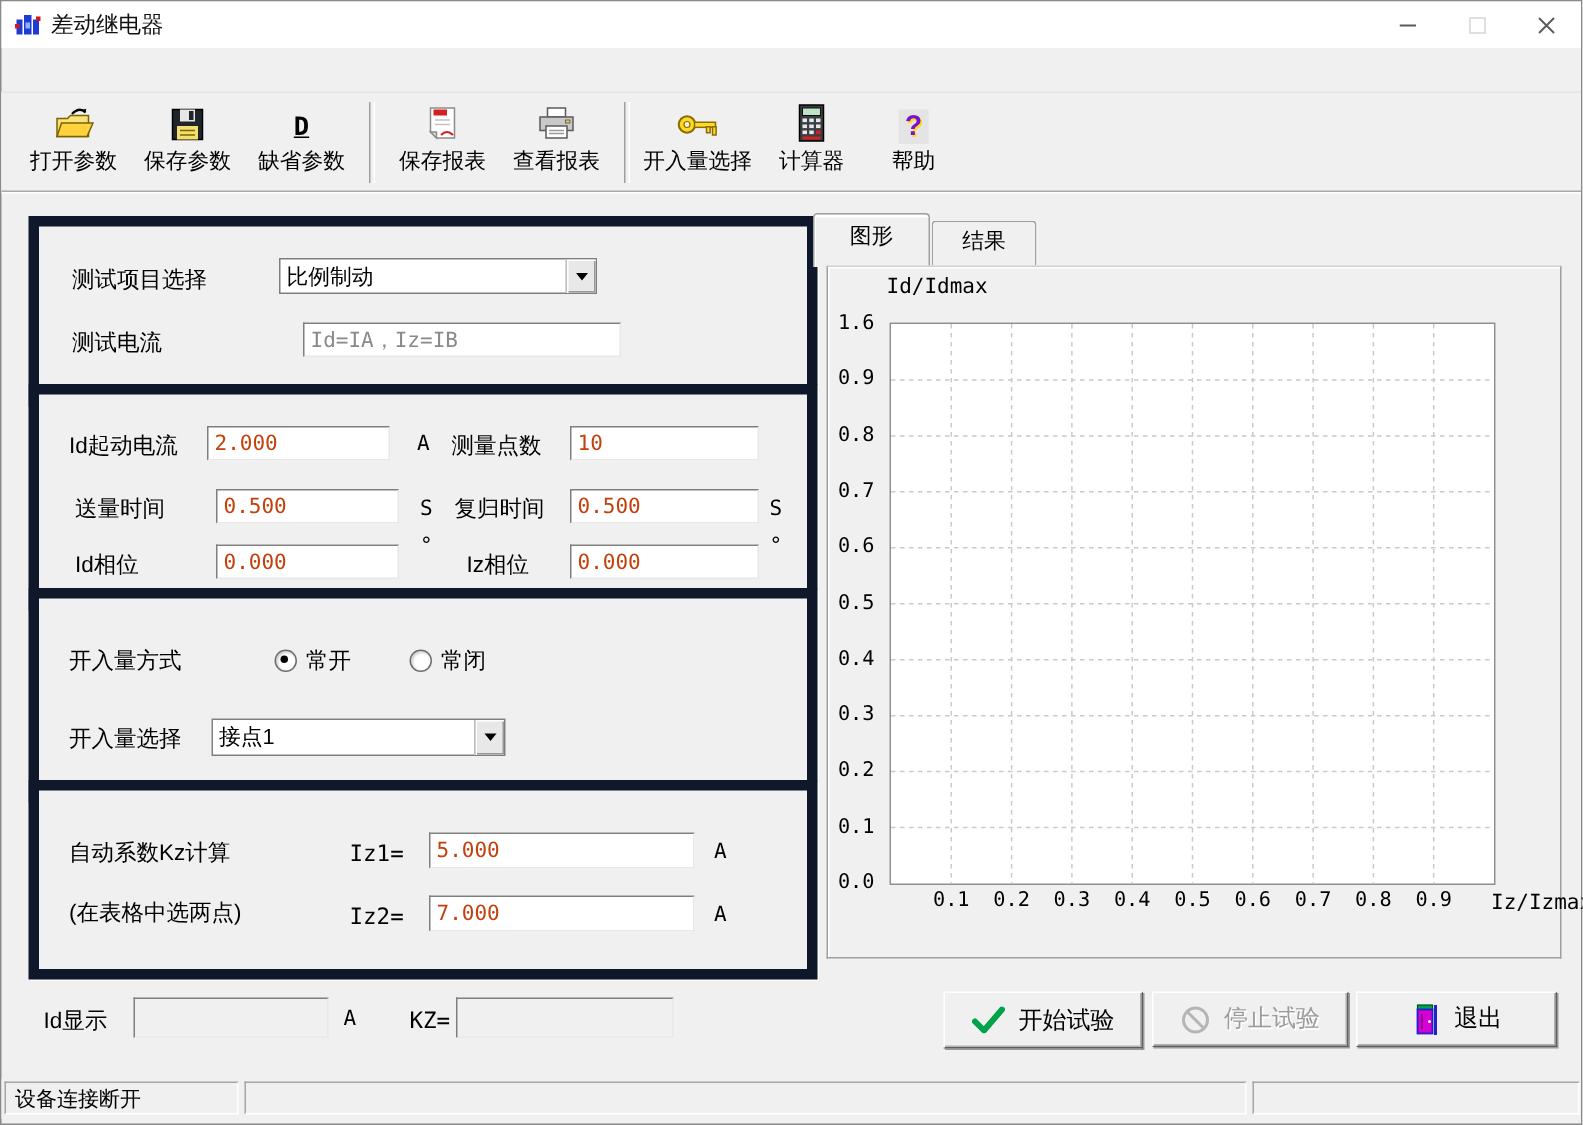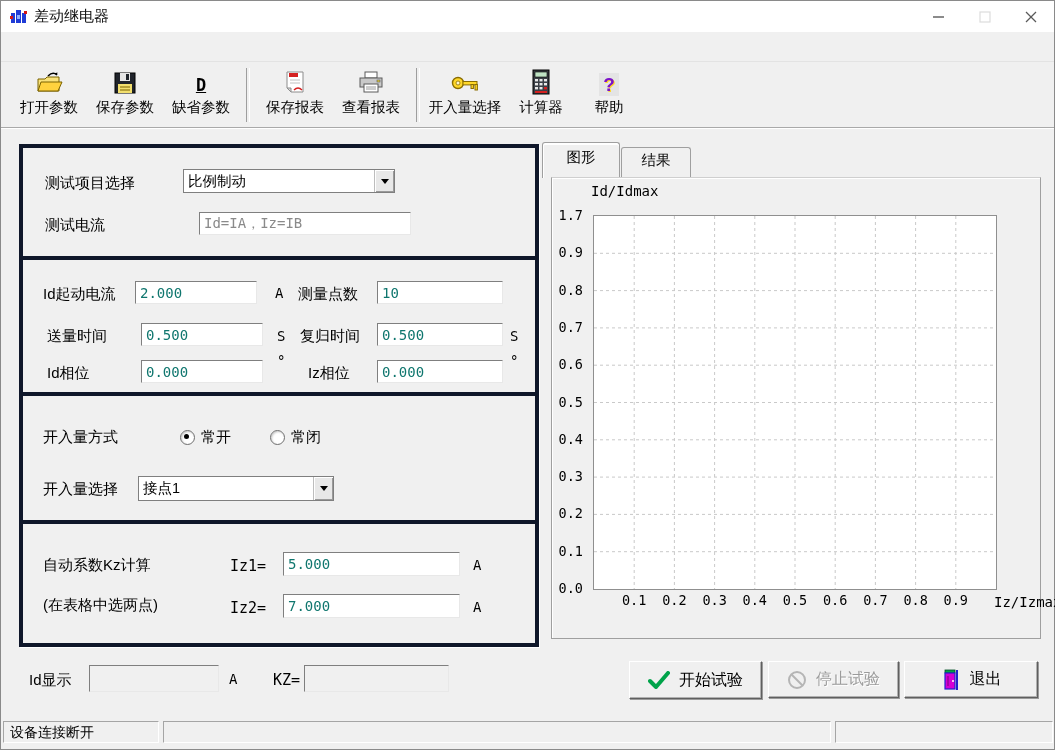--- a/index.html
+++ b/index.html
@@ -24,25 +24,25 @@
            border-top:1px solid #e3e3e3;border-bottom:1px solid #a9a9a9;box-shadow:0 1px 0 #ffffff;
            display:flex;align-items:center;padding-left:10px;box-sizing:border-box;}
   .tbtn{width:76px;height:58px;display:flex;flex-direction:column;align-items:center;justify-content:flex-start;}
   .tbtn .ticon{height:30px;display:flex;align-items:flex-end;justify-content:center;}
   .tbtn .tlabel{font-size:14.5px;margin-top:2px;white-space:nowrap;}
   .tsep{width:2px;height:54px;margin:0 7px;border-left:1px solid #9e9e9e;border-right:1px solid #ffffff;}
   .glyph-d{font-family:"DejaVu Sans Mono",monospace;font-weight:bold;font-size:17px;text-decoration:underline;line-height:22px;}
   .glyph-q{font-weight:bold;font-size:19px;color:#7b12c9;text-shadow:1px 1px 0 #ffd829;background:#e4e4e4;padding:0 4px;line-height:23px;}
 
   
-  .panel{position:absolute;border:4px solid #0f172a;background:#f0f0f0;box-shadow:1px 1px 0 #ffffff;text-decoration:underline;}
+  .panel{position:absolute;border:7px solid #0f172a;background:#f0f0f0;box-shadow:1px 1px 0 #ffffff;text-decoration:underline;}
   .clabel{position:absolute;font-size:15px;white-space:nowrap;}
   .cinput{position:absolute;box-sizing:border-box;background:#ffffff;border:1px solid #7f7f7f;
           border-bottom-color:#e8e8e8;border-right-color:#e8e8e8;
-          font-family:"DejaVu Sans Mono",monospace;font-size:14px;padding:1px 4px;color:#0f766e;}
+          font-family:"DejaVu Sans Mono",monospace;font-size:14px;padding:1px 4px;color:#c2410c;}
   .cinput.gray{color:#8a8a8a;}
   .cinput.flat{background:#f0f0f0;}
   .unit{position:absolute;font-size:14px;font-family:"DejaVu Sans Mono",monospace;}
   .combo{position:absolute;box-sizing:border-box;background:#ffffff;border:1px solid #7f7f7f;display:flex;}
   .combo .ctext{flex:1;font-size:14.5px;padding:2px 4px;white-space:nowrap;overflow:hidden;}
   .combo .cbtn{width:19px;background:#e8e8e8;border-left:1px solid #bdbdbd;box-shadow:inset 1px 1px 0 #fff,inset -1px -1px 0 #9a9a9a;
                display:flex;align-items:center;justify-content:center;}
   .combo .arrow{width:0;height:0;border-left:4px solid transparent;border-right:4px solid transparent;border-top:5px solid #000;}
   .radio{position:absolute;width:13px;height:13px;border-radius:50%;background:#fff;border:1px solid #6d6d6d;box-shadow:inset 1px 1px 2px #c9c9c9;}
   .radio.sel::after{content:"";position:absolute;left:3px;top:3px;width:5px;height:5px;border-radius:50%;background:#000;}
@@ -299,21 +299,21 @@
         <line x1="0" y1="74.6" x2="402" y2="74.6" stroke="#c9c9c9" stroke-dasharray="3,3"></line>
         <line x1="0" y1="111.9" x2="402" y2="111.9" stroke="#c9c9c9" stroke-dasharray="3,3"></line>
         <line x1="0" y1="149.2" x2="402" y2="149.2" stroke="#c9c9c9" stroke-dasharray="3,3"></line>
         <line x1="0" y1="186.5" x2="402" y2="186.5" stroke="#c9c9c9" stroke-dasharray="3,3"></line>
         <line x1="0" y1="223.8" x2="402" y2="223.8" stroke="#c9c9c9" stroke-dasharray="3,3"></line>
         <line x1="0" y1="261.1" x2="402" y2="261.1" stroke="#c9c9c9" stroke-dasharray="3,3"></line>
         <line x1="0" y1="298.4" x2="402" y2="298.4" stroke="#c9c9c9" stroke-dasharray="3,3"></line>
         <line x1="0" y1="335.7" x2="402" y2="335.7" stroke="#c9c9c9" stroke-dasharray="3,3"></line>
       </svg></div>
   <div id="ylabels">
-      <span style="top: -8px;">1.7</span>
+      <span style="top: -8px;">1.6</span>
       <span style="top: 29.3px;">0.9</span>
       <span style="top: 66.6px;">0.8</span>
       <span style="top: 103.9px;">0.7</span>
       <span style="top: 141.2px;">0.6</span>
       <span style="top: 178.5px;">0.5</span>
       <span style="top: 215.8px;">0.4</span>
       <span style="top: 253.1px;">0.3</span>
       <span style="top: 290.4px;">0.2</span>
       <span style="top: 327.7px;">0.1</span>
       <span style="top: 365px;">0.0</span>

